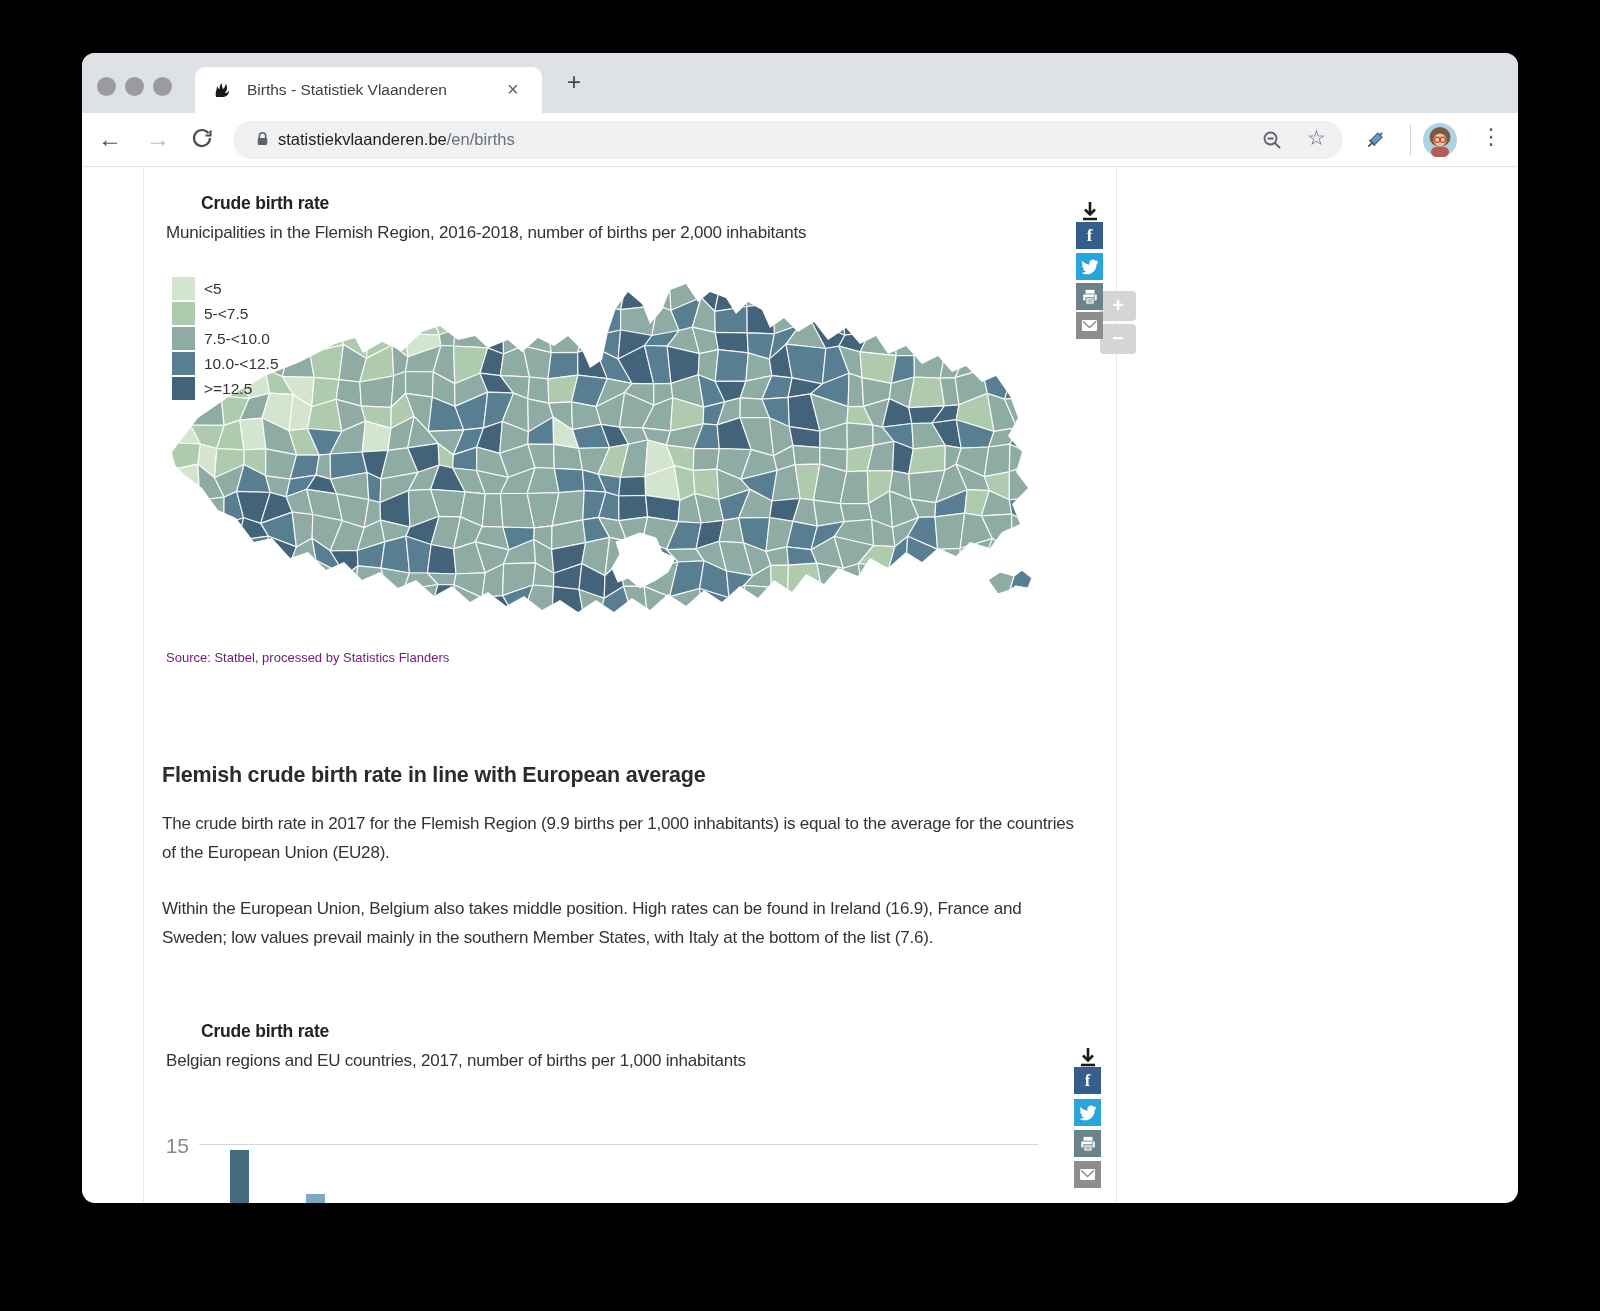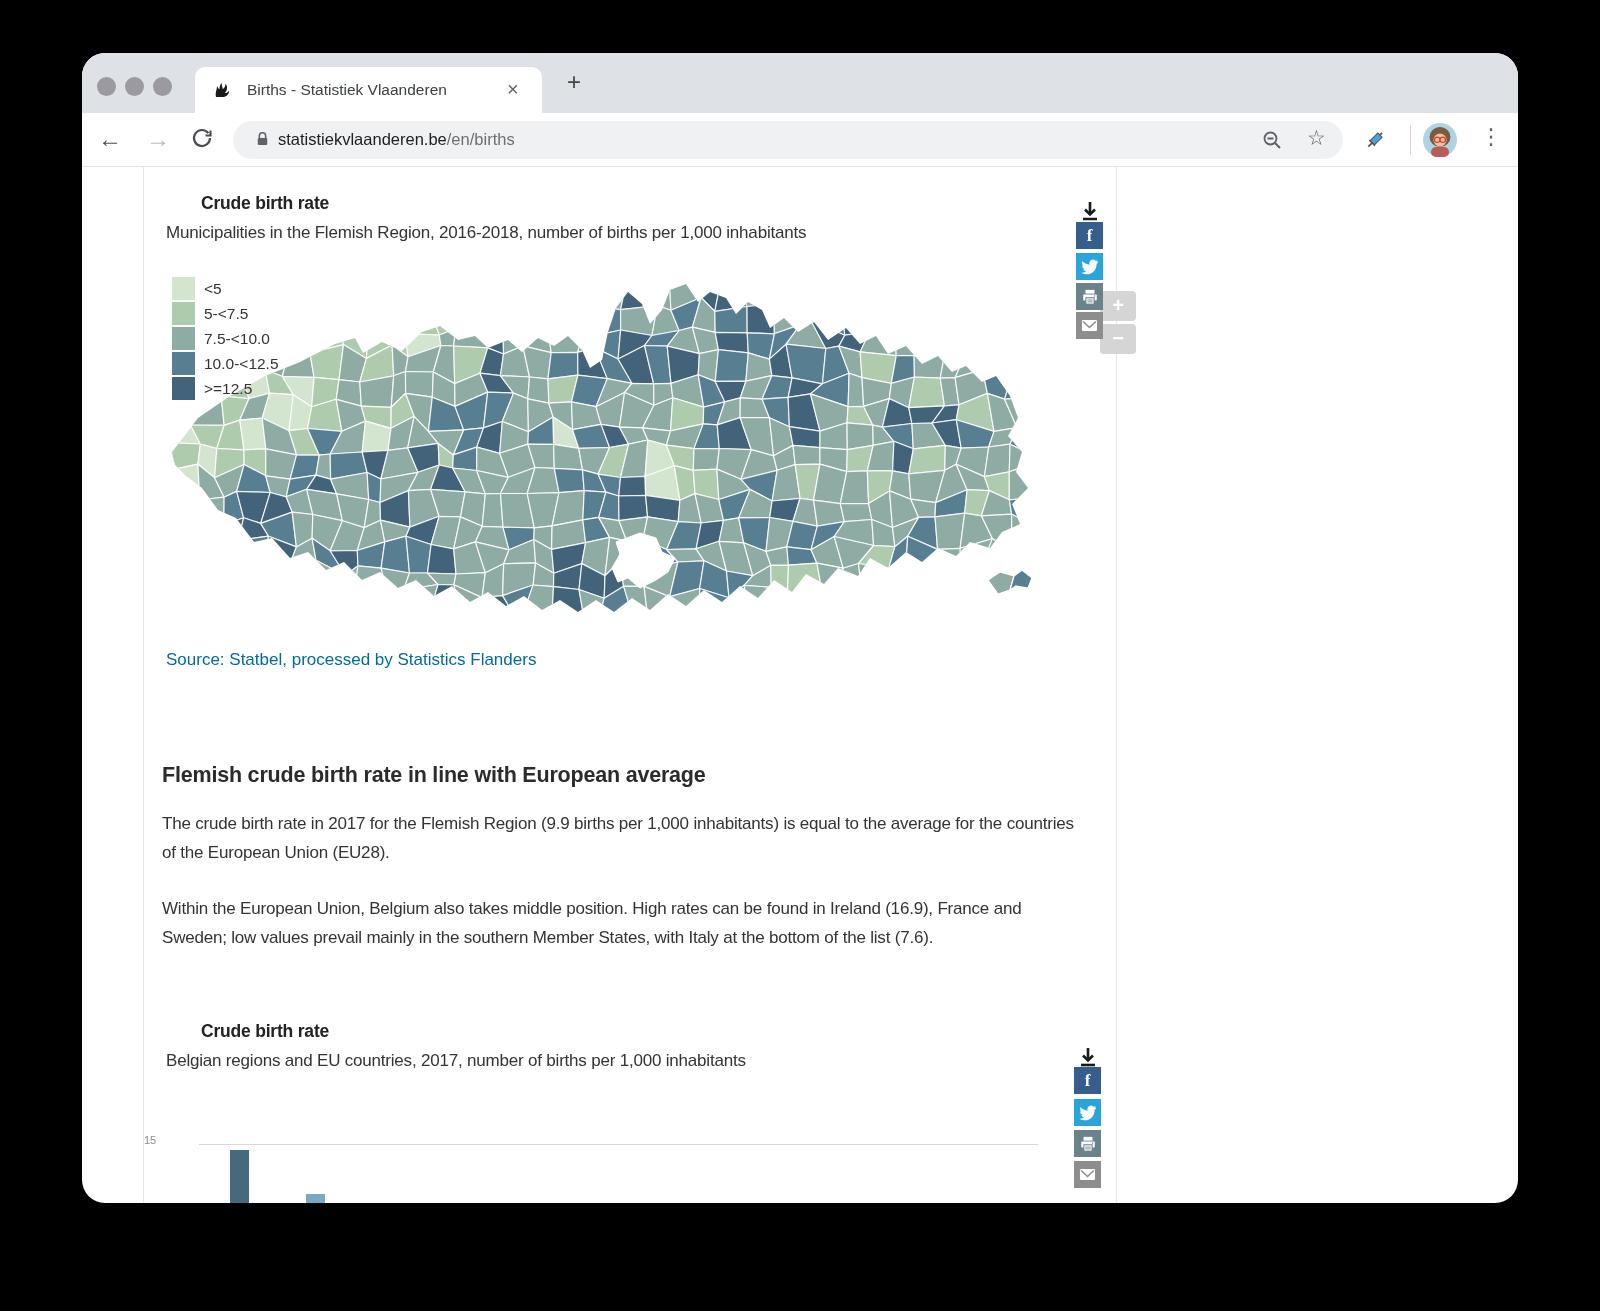--- a/index.html
+++ b/index.html
@@ -1,19 +1,19 @@
 <!DOCTYPE html>
 <html><head>
 <meta charset="utf-8">
 <style>
   html,body{margin:0;padding:0;background:#000;}
   .canvas{position:relative;width:1600px;height:1311px;background:#000;overflow:hidden;
           font-family:"Liberation Sans",sans-serif;}
   .window{position:absolute;left:82px;top:53px;width:1436px;height:1150px;background:#fff;
-          border-radius:23px;overflow:hidden;box-shadow:0 30px 90px rgba(0,0,0,.8);}
+          border-radius:13px;overflow:hidden;box-shadow:0 30px 90px rgba(0,0,0,.8);}
   .abs{position:absolute;}
   
   .tabstrip{position:absolute;left:0;top:0;width:100%;height:60px;background:#dee1e6;}
   .dot{position:absolute;width:19px;height:19px;border-radius:50%;background:#9a9aa0;top:24px;}
   .tab{position:absolute;left:113px;top:14px;width:347px;height:46px;background:#fff;
        border-radius:10px 10px 0 0;}
   .tab-title{position:absolute;left:52px;top:14px;font-size:15.5px;color:#3c4043;white-space:nowrap;}
   .tab-close{position:absolute;left:312px;top:11px;font-size:20px;color:#5f6368;cursor:default;}
   .newtab{position:absolute;left:478px;top:16px;width:28px;height:28px;font-size:24px;color:#444;
           text-align:center;line-height:26px;}
@@ -31,29 +31,29 @@
   .content-line{position:absolute;width:1px;background:#e7e7e7;top:114px;height:1036px;}
   .sec-title{position:absolute;font-size:17.5px;font-weight:bold;color:#222;letter-spacing:-.2px;margin-left:35px;}
   .sec-sub{position:absolute;font-size:17px;color:#333;letter-spacing:-.2px;}
   .mapwrap{position:absolute;left:88px;top:227px;width:870px;height:340px;}
   .legend{position:absolute;left:2px;top:-4px;}
   .leg-row{display:flex;align-items:center;height:25px;}
   .leg-sw{width:23px;height:23px;margin-right:9px;}
   .leg-lab{font-size:15.5px;color:#333;}
   .zoombtn{position:absolute;left:930px;width:36px;height:30px;background:#d5d5d5;border-radius:4px;
            color:#fff;font-size:20px;text-align:center;line-height:29px;font-weight:bold;}
-  .source{position:absolute;left:84px;top:597px;font-size:17px;color:#0369a1;}
+  .source{position:absolute;left:84px;top:597px;font-size:13px;color:#701a75;}
   .h2{position:absolute;left:80px;top:710px;font-size:21.5px;font-weight:bold;color:#2b2b2b;
       letter-spacing:-.2px;}
   .para{position:absolute;left:80px;width:915px;font-size:17px;line-height:28.5px;color:#333;
         letter-spacing:-.2px;}
   .share-btn{position:absolute;width:27px;height:27px;display:flex;align-items:center;
              justify-content:center;}
   .share-f{color:#fff;font-weight:bold;font-size:17px;font-family:"Liberation Serif",serif;}
-  .ytick{position:absolute;left:62px;top:1081px;width:45px;text-align:left;font-size:11px;color:#8a8a8a;}
+  .ytick{position:absolute;left:62px;top:1081px;width:45px;text-align:right;font-size:21px;color:#8a8a8a;}
   .gridline{position:absolute;left:117px;top:1091px;width:839px;height:1px;background:#d8d8d8;}
   .bar{position:absolute;}
 </style>
 </head>
 <body>
 
 <div class="canvas">
   <div class="window" id="win">
 
     <div class="tabstrip">
@@ -120,21 +120,21 @@
           <line x1="16.9" y1="16.8" x2="17.1" y2="16.8" stroke="#d6402e" stroke-width="1.1"></line>
         </svg>
       </span>
       <span class="abs" style="left:1398px;top:11px;font-size:22px;color:#5f6368">⋮</span>
     </div>
 
     <span class="content-line" style="left:61px"></span>
     <span class="content-line" style="left:1034px"></span>
 
     <div class="sec-title" style="left:84px;top:140px">Crude birth rate</div>
-    <div class="sec-sub" style="left:84px;top:170px">Municipalities in the Flemish Region, 2016-2018, number of births per 1,000 inhabitants</div>
+    <div class="sec-sub" style="left:84px;top:170px">Municipalities in the Flemish Region, 2016-2018, number of births per 2,000 inhabitants</div>
 
     <div class="mapwrap">
       <svg id="flmap" width="870" height="340" viewBox="0 0 870 340">
           <defs>
             <clipPath id="flclip">
               <path d="M2,172 L28,138 L60,116 L95,96 L130,82 L165,64 L185,58 L193,73 L212,62 L232,71 L252,52 L270,46 L288,60 L305,56 L318,68 L338,60 L352,72 L368,58 L384,66 L398,56 L412,70 L420,88 L432,80 L438,52 L446,28 L458,12 L472,24 L480,44 L492,30 L500,10 L516,4 L528,22 L540,12 L556,18 L566,34 L578,22 L592,30 L600,48 L614,38 L628,52 L644,42 L658,60 L676,48 L690,64 L706,56 L718,74 L736,66 L752,84 L768,76 L782,92 L796,86 L812,102 L826,96 L840,116 L848,138 L838,156 L852,172 L846,192 L858,208 L842,224 L850,244 L832,252 L820,268 L800,262 L786,276 L768,268 L752,282 L736,272 L718,288 L700,278 L688,296 L668,288 L654,304 L636,294 L622,312 L604,300 L588,318 L570,306 L552,322 L534,310 L516,326 L498,314 L480,330 L462,318 L444,332 L426,320 L408,332 L390,320 L372,330 L354,316 L336,326 L318,312 L300,322 L282,306 L264,316 L246,300 L228,308 L210,292 L192,300 L174,282 L156,290 L138,272 L120,278 L102,258 L84,262 L66,238 L48,230 L32,208 L16,196 L4,184 Z"></path>
             </clipPath>
           </defs>
           <g clip-path="url(#flclip)">
             <polygon points="-0.5,5.6 23.1,-5.4 22.8,29.5 1.2,28.5" fill="#d4e5cf" stroke="#fff" stroke-width="1.2" stroke-opacity="0.85" stroke-linejoin="round"></polygon>

